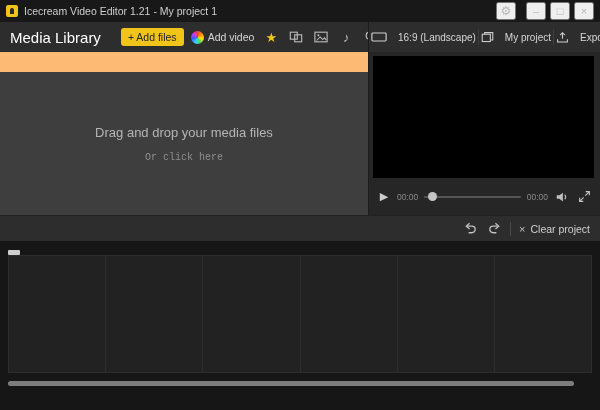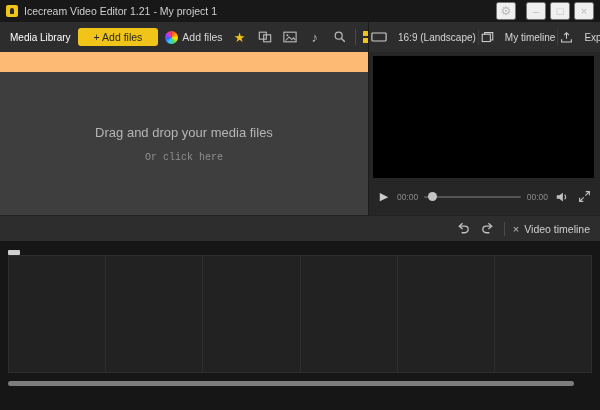--- a/index.html
+++ b/index.html
@@ -11,22 +11,22 @@
   .app-icon { width:12px; height:12px; background:#f0c418; border-radius:2px; margin-right:6px; flex:0 0 auto; position:relative; }
   .app-icon::after { content:""; position:absolute; left:4px; top:3px; width:4px; height:6px; background:#2a2a2a; border-radius:2px 2px 0 0; }
   .tb-title { font-size:10.5px; color:#cfcfcf; flex:1 1 auto; white-space:nowrap; overflow:hidden; }
   .tb-btns { display:flex; align-items:center; gap:4px; }
   .tb-btn { width:20px; height:18px; display:flex; align-items:center; justify-content:center; color:#b9b9b9; font-size:11px; cursor:default; }
   .tb-btn.gear { font-size:12px; margin-right:6px; }
 
   
   .toolbar { height:30px; display:flex; flex:0 0 auto; background:#2d2d2d; }
   .toolbar-left { width:368px; flex:0 0 auto; display:flex; align-items:center; padding:0 6px 0 10px; gap:7px; }
-  .panel-title { font-size:10px; color:#ffffff; white-space:nowrap; margin-right:0; }
-  .btn-addfiles { background:#f0c418; color:#262626; font-size:10.5px; font-family:inherit; border:none; border-radius:3px; padding:3px 16px; white-space:nowrap; }
+  .panel-title { font-size:15px; color:#ffffff; white-space:nowrap; margin-right:13px; }
+  .btn-addfiles { background:#f0c418; color:#262626; font-size:10.5px; font-family:inherit; border:none; border-radius:3px; padding:3px 7px; white-space:nowrap; }
   .btn-addcolor { display:flex; align-items:center; gap:4px; background:none; border:none; color:#d6d6d6; font-size:10.5px; font-family:inherit; white-space:nowrap; }
   .color-wheel { width:13px; height:13px; border-radius:50%; background:conic-gradient(#ff3b30,#ff9500,#ffe600,#4cd964,#32d0ff,#3b5bff,#c13bff,#ff3b30); }
   .tab-group { display:flex; align-items:center; gap:9px; margin-left:2px; }
   .tab { background:none; border:none; padding:0; display:flex; align-items:center; justify-content:center; width:16px; height:18px; color:#b8b8b8; font-size:13px; }
   .tab.active { color:#f0c418; }
   .vsep { width:1px; height:16px; background:#4a4a4a; flex:0 0 auto; }
   .grid-icon { display:grid; gap:1.5px; background:none; border:none; padding:0; }
   .grid-2 { grid-template-columns:repeat(2,5px); grid-template-rows:repeat(2,5px); }
   .grid-3 { grid-template-columns:repeat(3,3.5px); grid-template-rows:repeat(3,3.5px); }
   .grid-icon span { display:block; width:100%; height:100%; background:#b8b8b8; border-radius:0.5px; }
@@ -83,21 +83,21 @@
       <button class="tb-btn">×</button>
     </div>
   </div>
 
   <div class="toolbar">
     <div class="toolbar-left">
       <span class="panel-title">Media Library</span>
       <button class="btn-addfiles">+ Add files</button>
       <button class="btn-addcolor">
         <span class="color-wheel"></span>
-        <span>Add files</span>
+        <span>Add video</span>
       </button>
       <div class="tab-group">
         <button class="tab active">★</button>
         <button class="tab">
           <svg width="14" height="14" viewBox="0 0 16 16">
               <rect x="1.5" y="2.5" width="8" height="8" fill="none" stroke="#b8b8b8" stroke-width="1.3"></rect>
               <rect x="6.5" y="5.5" width="8" height="8" fill="none" stroke="#b8b8b8" stroke-width="1.3"></rect>
             </svg>
         </button>
         <button class="tab">
@@ -143,21 +143,21 @@
             <rect x="1" y="1.5" width="16" height="9" fill="none" stroke="#cfcfcf" stroke-width="1.3" rx="1"></rect>
           </svg>
         <span>16:9 (Landscape)</span>
       </button>
       <div class="pb-sep"></div>
       <button class="pb-btn">
         <svg width="13" height="13" viewBox="0 0 16 16">
             <rect x="1.5" y="4" width="10" height="9" fill="none" stroke="#cfcfcf" stroke-width="1.3"></rect>
             <path d="M4.5 4 V2 H14.5 V11 H12" fill="none" stroke="#cfcfcf" stroke-width="1.3"></path>
           </svg>
-        <span>My timeline</span>
+        <span>My project</span>
       </button>
       <div class="pb-sep"></div>
       <button class="pb-btn">
         <svg width="13" height="13" viewBox="0 0 16 16">
             <path d="M2 10 V13.5 H14 V10" fill="none" stroke="#cfcfcf" stroke-width="1.3"></path>
             <path d="M8 2 V9.5 M5 5 L8 2 L11 5" fill="none" stroke="#cfcfcf" stroke-width="1.3"></path>
           </svg>
         <span>Export video</span>
       </button>
     </div>
@@ -203,21 +203,21 @@
     </button>
     <button class="icon-btn">
       <svg width="15" height="15" viewBox="0 0 16 16">
           <path d="M11.5 5.5 H6.5 a3.5 3.5 0 0 0 0 7 H10" fill="none" stroke="#c0c0c0" stroke-width="1.4"></path>
           <path d="M9 2.5 L12.5 5.5 L9 8.5" fill="none" stroke="#c0c0c0" stroke-width="1.4"></path>
         </svg>
     </button>
     <div class="tl-sep"></div>
     <button class="clear-btn">
       <span class="clear-x">×</span>
-      <span>Video timeline</span>
+      <span>Clear project</span>
     </button>
   </div>
 
   <div class="timeline">
     <div class="playhead"></div>
     <div class="tracks">
       <div class="cell"></div>
       <div class="cell"></div>
       <div class="cell"></div>
       <div class="cell"></div>

